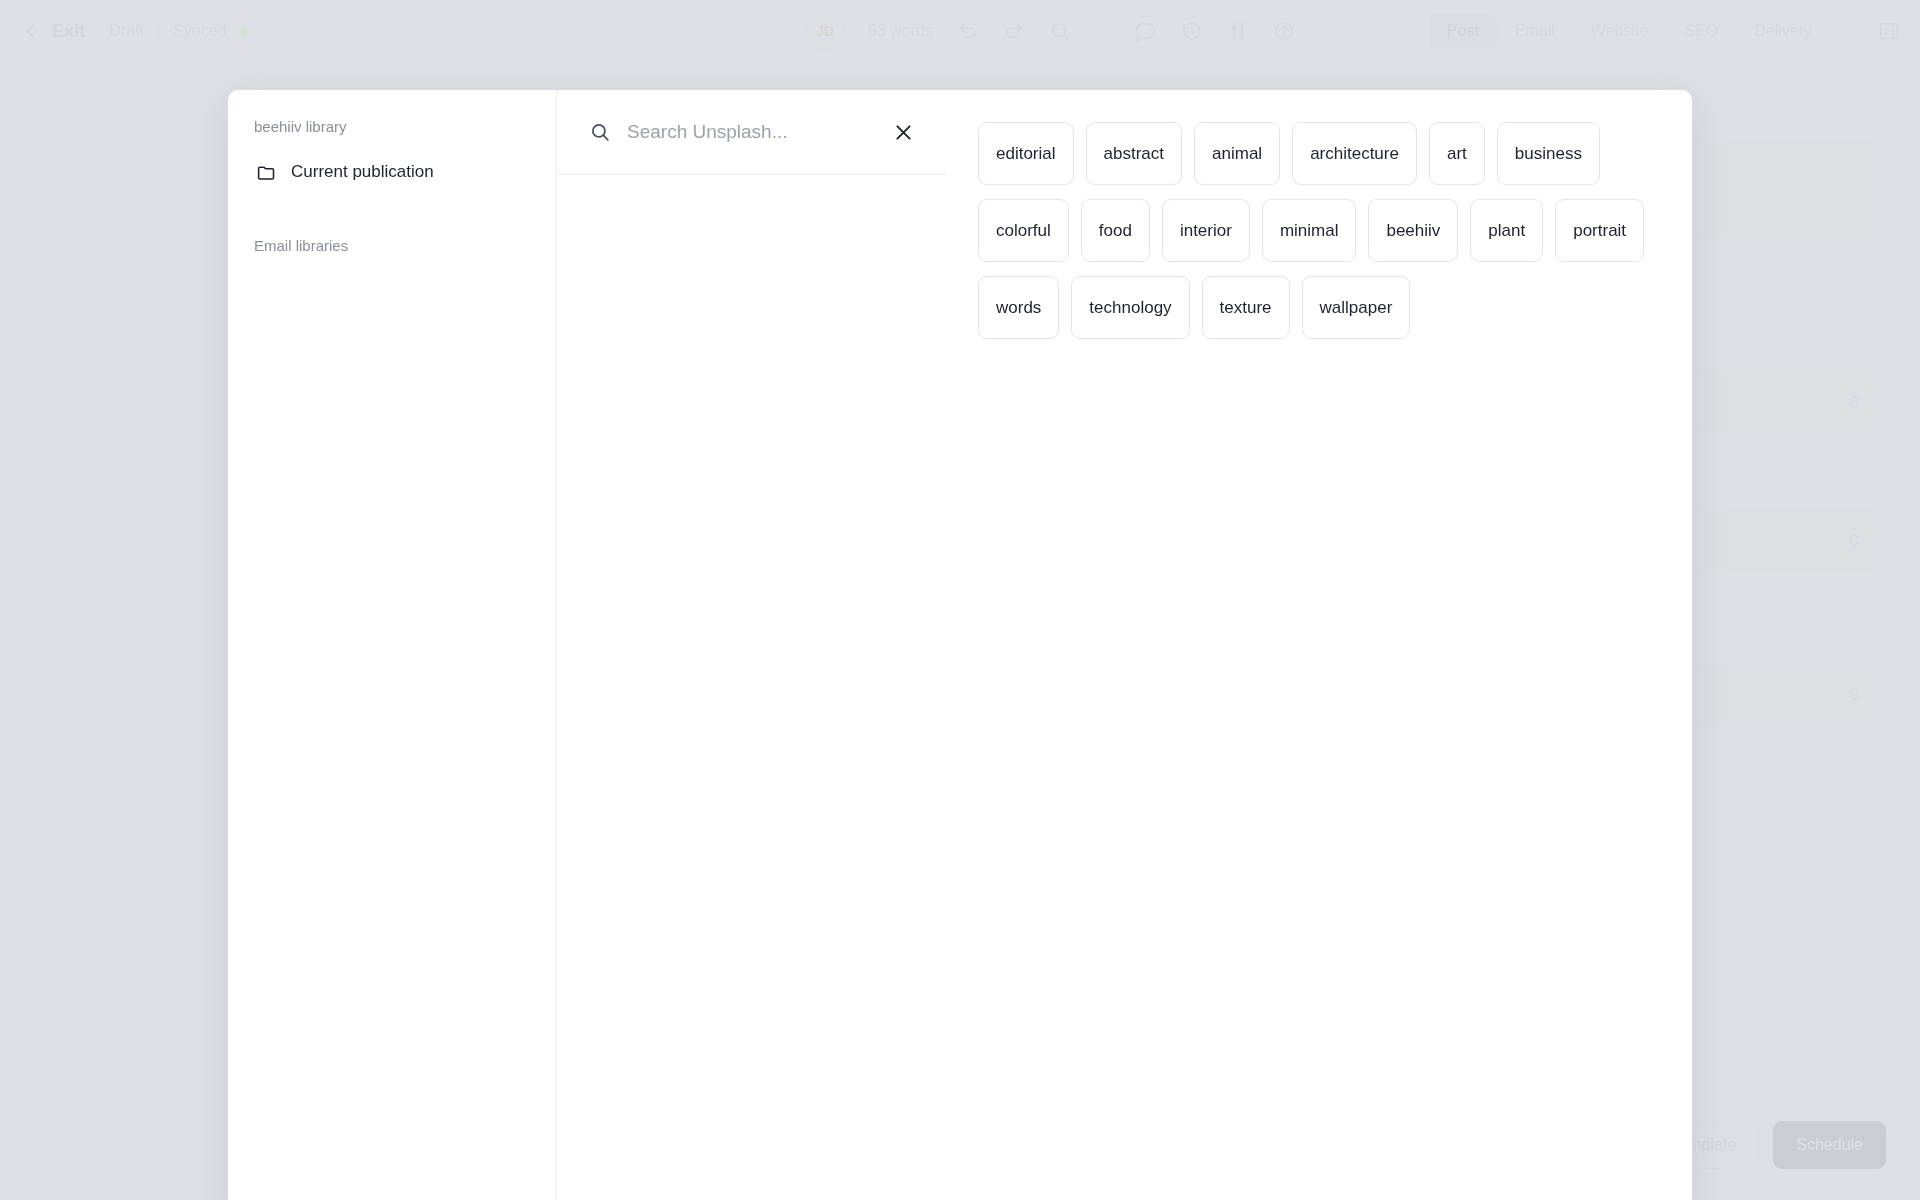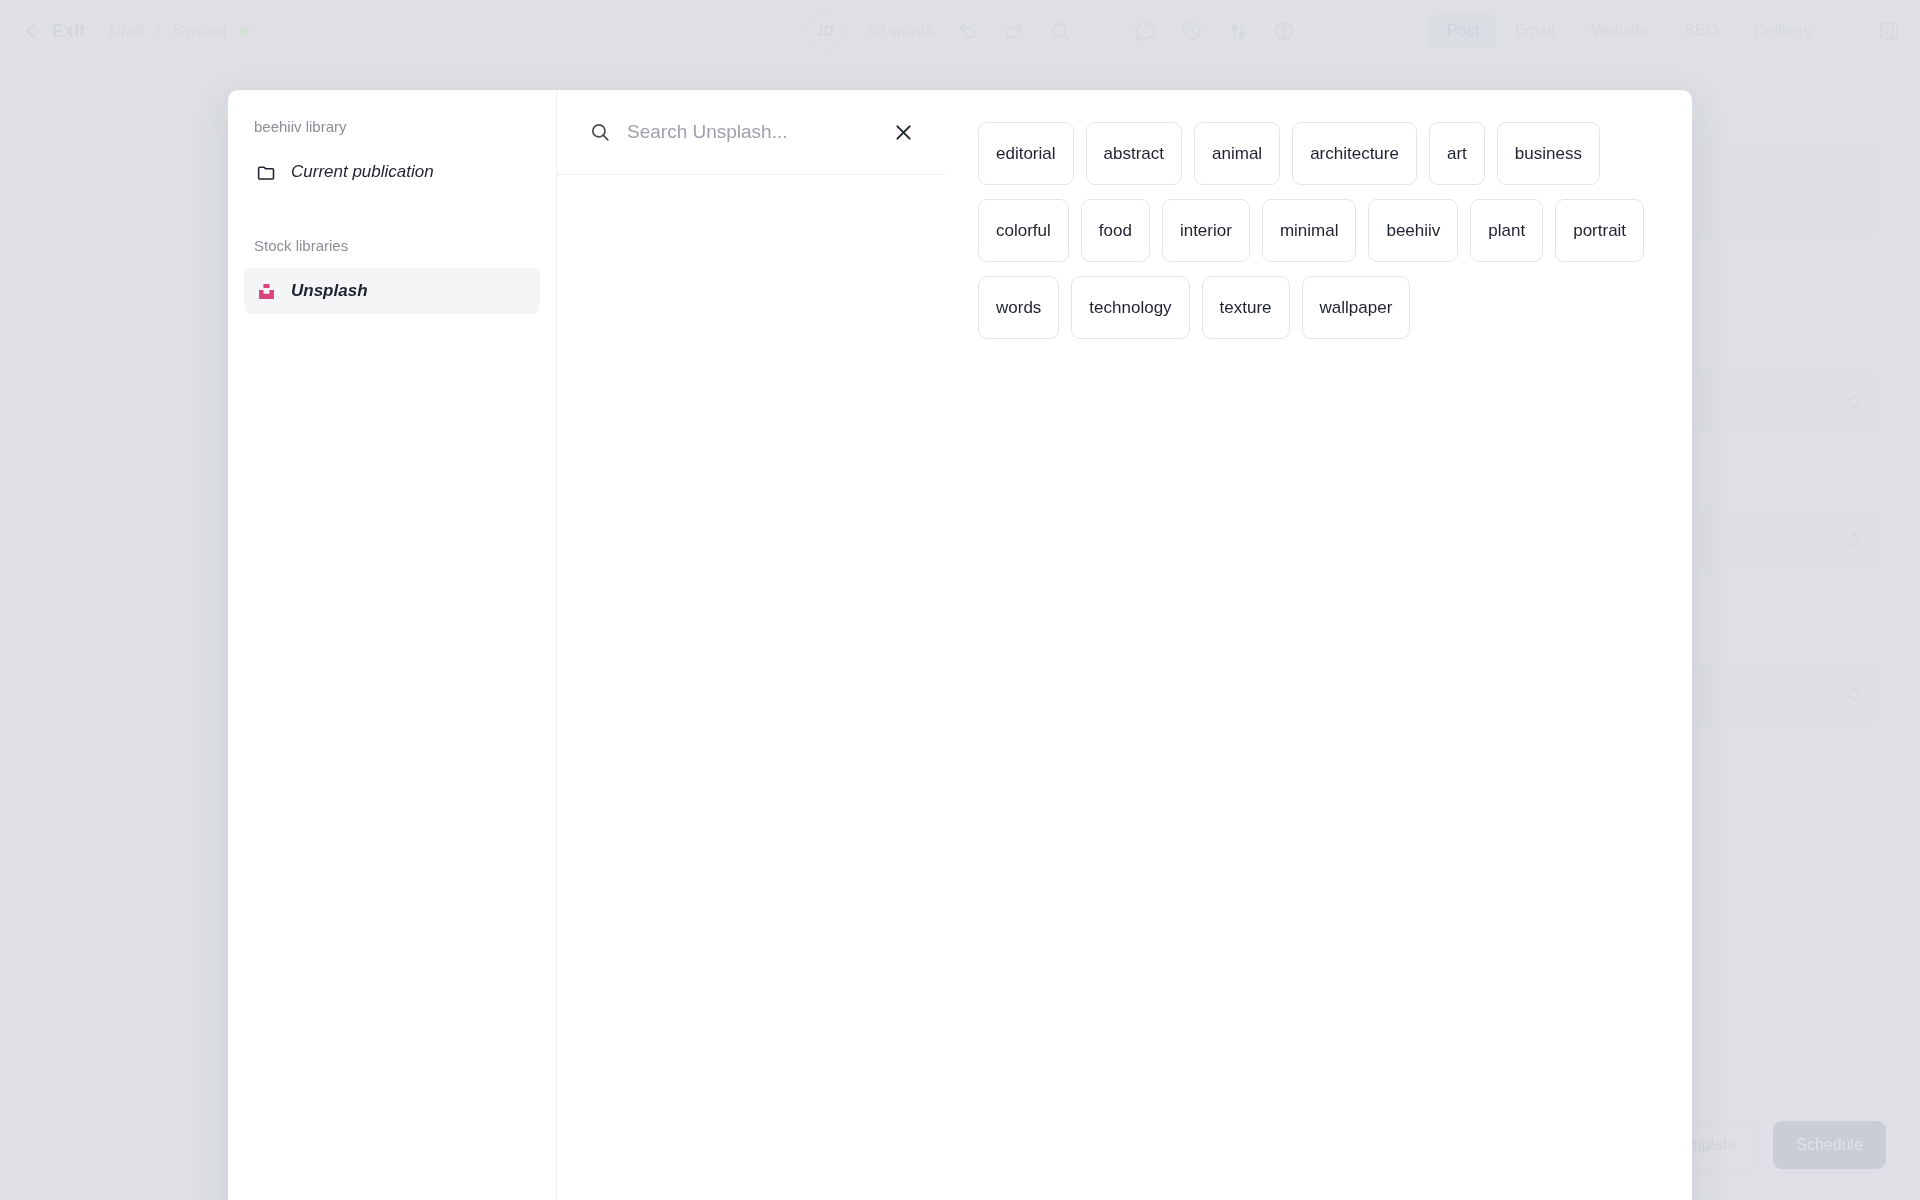--- a/index.html
+++ b/index.html
@@ -114,21 +114,21 @@
     border-right: 1px solid #edeef0;
     padding: 28px 16px 0 16px;
   }
   .sb-section-title {
     font-size: 15px; color: #8b8f98; padding: 0 10px; margin-bottom: 14px;
   }
   .sb-section-title.second { margin-top: 42px; }
   .sb-item {
     display: flex; align-items: center; gap: 14px;
     height: 46px; padding: 0 12px; border-radius: 8px;
-    font-size: 17px; color: #1f2330; cursor: pointer; font-style: italic;
+    font-size: 17px; color: #1f2330; cursor: pointer;
   }
   .sb-item.selected { background: #f4f5f6; font-weight: 700; }
   .sb-icon { width: 21px; height: 21px; display: flex; align-items: center; justify-content: center; }
   .sb-icon svg { width: 21px; height: 21px; display: block; }
 
   
   #modal-main { flex: 1; display: flex; flex-direction: row; min-width: 0; }
 
   #search-row {
     height: 85px; flex: 0 0 85px;
@@ -315,32 +315,23 @@
 
     <div class="sb-item">
       <span class="sb-icon">
         <svg viewBox="0 0 24 24" fill="none" stroke="#1f2330" stroke-width="1.8" stroke-linejoin="round" stroke-linecap="round">
           <path d="M3 7.5a1.5 1.5 0 0 1 1.5-1.5h4.1a1.5 1.5 0 0 1 1.06.44l1.28 1.28h7.56A1.5 1.5 0 0 1 20 9.22V18a1.5 1.5 0 0 1-1.5 1.5h-14A1.5 1.5 0 0 1 3 18z"></path>
         </svg>
       </span>
       <span>Current publication</span>
     </div>
 
-    <div class="sb-section-title second">Stock libraries</div>
-
-
-    <div class="sb-item selected">
-      <span class="sb-icon">
-        <svg viewBox="0 0 24 24" fill="#d9447f">
-          <rect x="8.5" y="3.5" width="7" height="4.6" rx="0.4"></rect>
-          <path d="M3.5 10.2h5.1v4.3h6.8v-4.3h5.1V20.5H3.5z"></path>
-        </svg>
-      </span>
-      <span>Unsplash</span>
-    </div>
+    <div class="sb-section-title second">Email libraries</div>
+
+
 
   </div>
 
   <div id="modal-main">
 
     <div id="search-row">
       <span id="search-icon">
         <svg viewBox="0 0 24 24" fill="none" stroke="currentColor" stroke-width="1.9" stroke-linecap="round">
           <circle cx="10.8" cy="10.8" r="6.6"></circle>
             <line x1="15.8" y1="15.8" x2="20.5" y2="20.5"></line>

